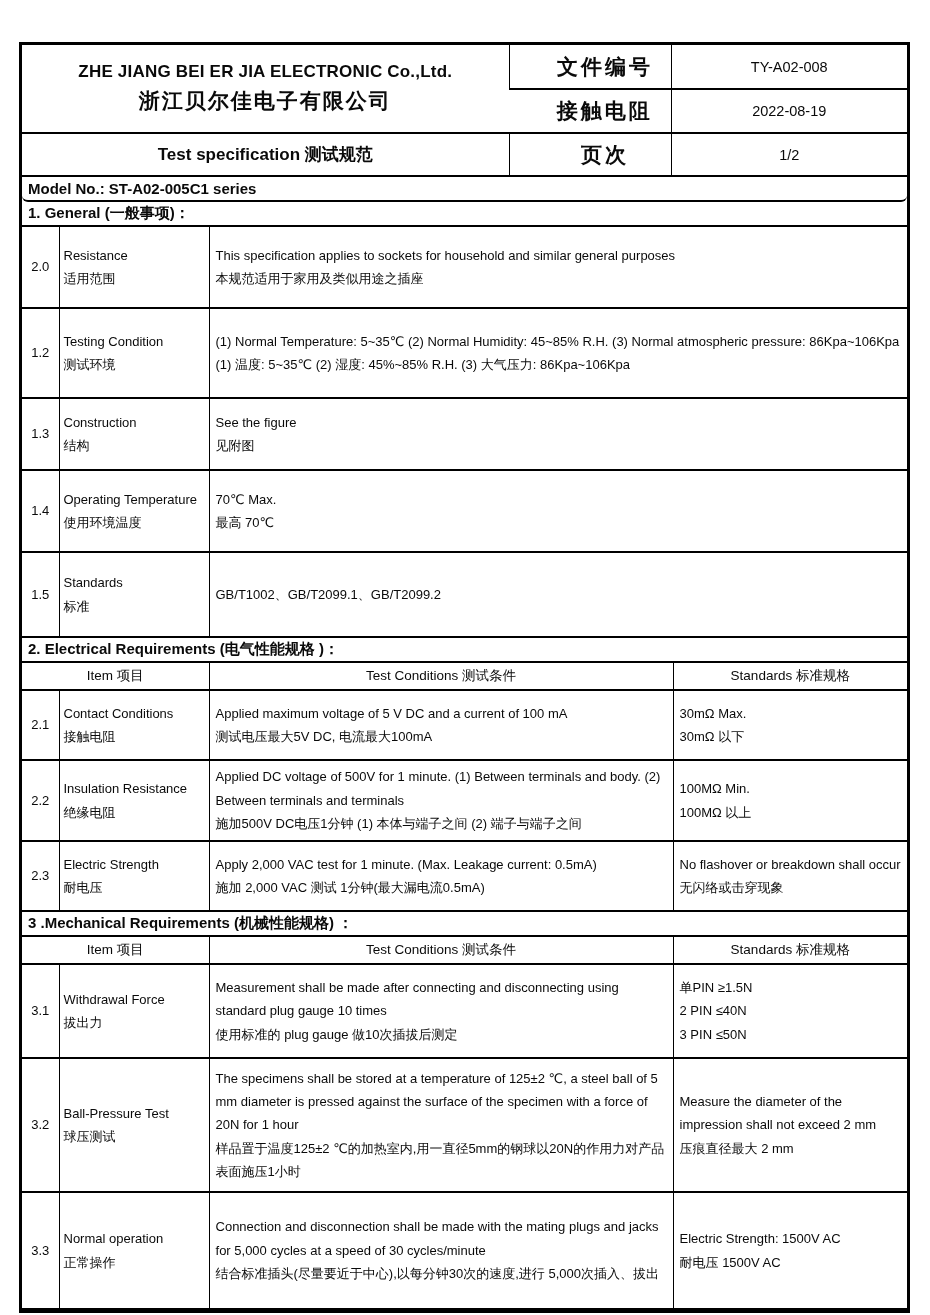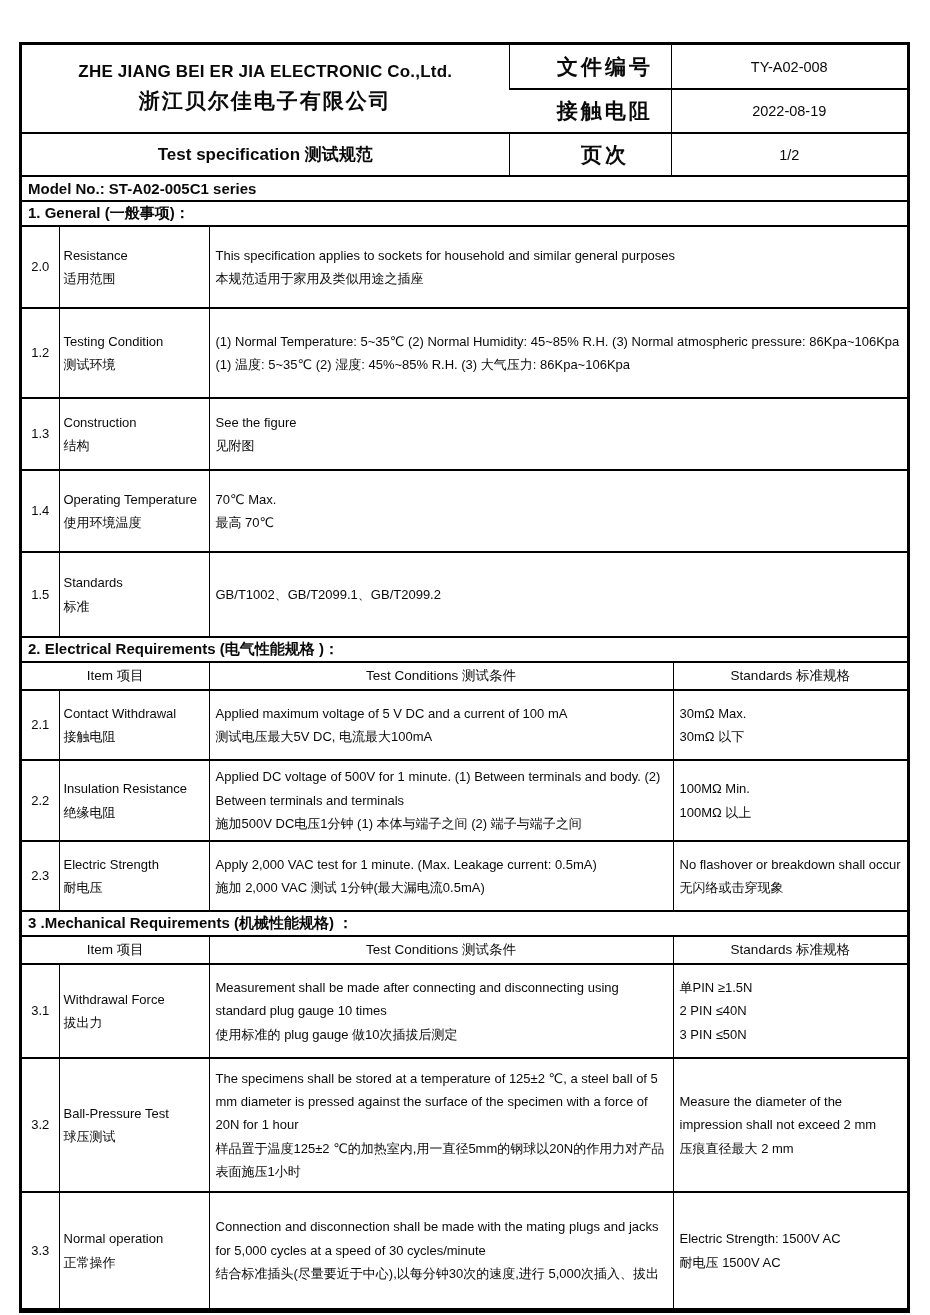--- a/index.html
+++ b/index.html
@@ -25,21 +25,21 @@
   .company-en{font-size:17px;font-weight:bold;letter-spacing:.2px;}
   .company-cn{font-size:21px;font-weight:bold;margin-top:5px;letter-spacing:2px;}
   .hlabel{font-size:21px;font-weight:bold;letter-spacing:3px;padding-left:36px;}
   .hvalue{font-size:14.5px;}
   .doc-title{font-size:17px;font-weight:bold;}
   
   .bar{
     border-bottom:2px solid #000;display:flex;align-items:center;
     padding:2px 6px;box-sizing:border-box;
   }
-  .model-bar{min-height:25px;font-size:15px;font-weight:bold;}
+  .model-bar{min-height:25px;font-size:15px;font-weight:bold;border-radius:6px;}
   .sec-bar{min-height:24px;font-size:15px;font-weight:bold;}
   
   .body-tbl{font-size:13px;line-height:1.8;}
   .num{text-align:center;}
   .cell-text{white-space:pre-line;word-wrap:break-word;}
   .colhdr{text-align:center;font-size:13.5px;height:22px;line-height:1.2;}
   .item{padding-left:4px;}
 </style>
 </head>
 <body>
@@ -137,21 +137,21 @@
         <col>
       </colgroup>
     <tbody>
         <tr>
       <th class="colhdr" colspan="2">Item 项目</th>
       <th class="colhdr">Test Conditions 测试条件</th>
       <th class="colhdr">Standards 标准规格</th>
     </tr>
     <tr>
       <td class="num" style="height:64px">2.1</td>
-      <td class="item cell-text">Contact Withdrawal
+      <td class="item cell-text">Contact Conditions
 接触电阻</td>
       <td class="cell-text">Applied maximum voltage of 5 V DC and a current of 100 mA
 测试电压最大5V DC, 电流最大100mA</td>
       <td class="cell-text">30mΩ Max.
 30mΩ 以下</td>
     </tr>
     <tr>
       <td class="num" style="height:75px">2.2</td>
       <td class="item cell-text">Insulation Resistance
 绝缘电阻</td>

